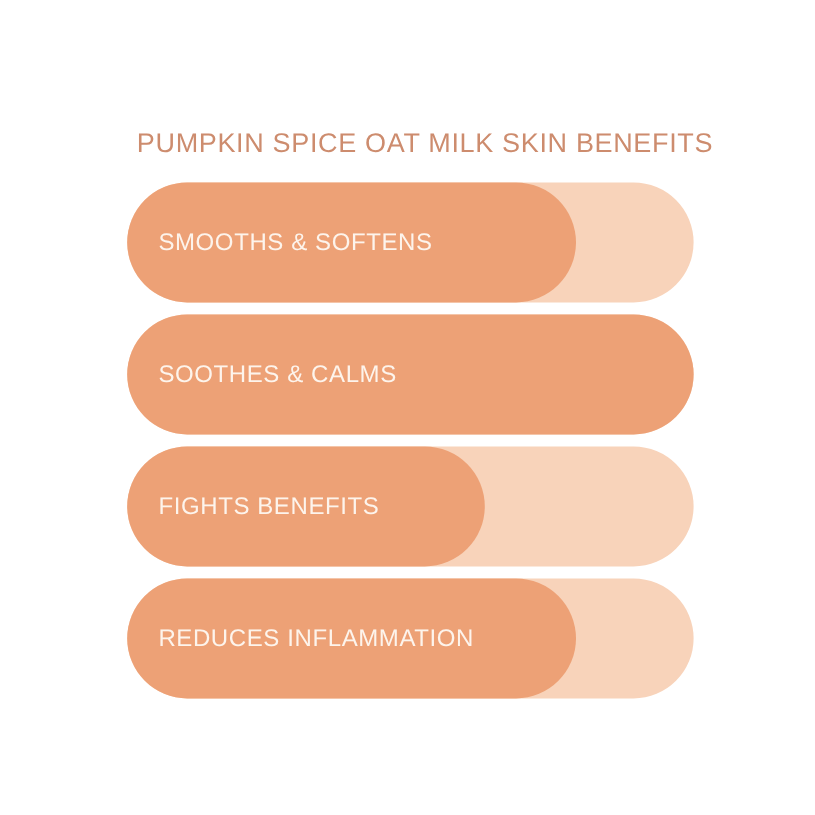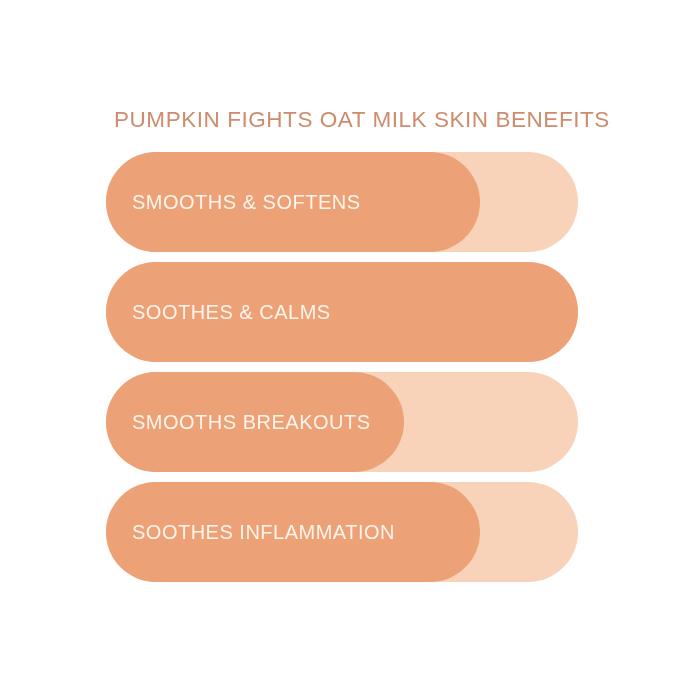--- a/index.html
+++ b/index.html
@@ -80,42 +80,42 @@
     letter-spacing: 0.5px;
     white-space: nowrap;
     pointer-events: none;
   }
 </style>
 </head>
 <body>
 
 <div id="infographic" style="background: rgb(255, 255, 255);">
 
-  <div id="chart-title" style="color: rgb(205, 140, 110);">PUMPKIN FIGHTS OAT MILK SKIN BENEFITS</div>
+  <div id="chart-title" style="color: rgb(205, 140, 110);">PUMPKIN SPICE OAT MILK SKIN BENEFITS</div>
 
   <div id="bars-group">
 
     <div class="bar-row" style="top:0px;">
       <div class="bar-track" style="background: rgb(248, 211, 186);"></div>
       <div class="bar-fill" id="fill-0" style="width: 374px; background: rgb(237, 161, 118);"></div>
       <div class="bar-label" style="color: rgb(253, 244, 236);">SMOOTHS &amp; SOFTENS</div>
     </div>
 
     <div class="bar-row" style="top:110px;">
       <div class="bar-track" style="background: rgb(248, 211, 186);"></div>
       <div class="bar-fill" id="fill-1" style="width: 472px; background: rgb(237, 161, 118);"></div>
       <div class="bar-label" style="color: rgb(253, 244, 236);">SOOTHES &amp; CALMS</div>
     </div>
 
     <div class="bar-row" style="top:220px;">
       <div class="bar-track" style="background: rgb(248, 211, 186);"></div>
       <div class="bar-fill" id="fill-2" style="width: 298px; background: rgb(237, 161, 118);"></div>
-      <div class="bar-label" style="color: rgb(253, 244, 236);">SMOOTHS BREAKOUTS</div>
+      <div class="bar-label" style="color: rgb(253, 244, 236);">FIGHTS BENEFITS</div>
     </div>
 
     <div class="bar-row" style="top:330px;">
       <div class="bar-track" style="background: rgb(248, 211, 186);"></div>
       <div class="bar-fill" id="fill-3" style="width: 374px; background: rgb(237, 161, 118);"></div>
-      <div class="bar-label" style="color: rgb(253, 244, 236);">SOOTHES INFLAMMATION</div>
+      <div class="bar-label" style="color: rgb(253, 244, 236);">REDUCES INFLAMMATION</div>
     </div>
 
   </div>
 </div>
 
 </body></html>

